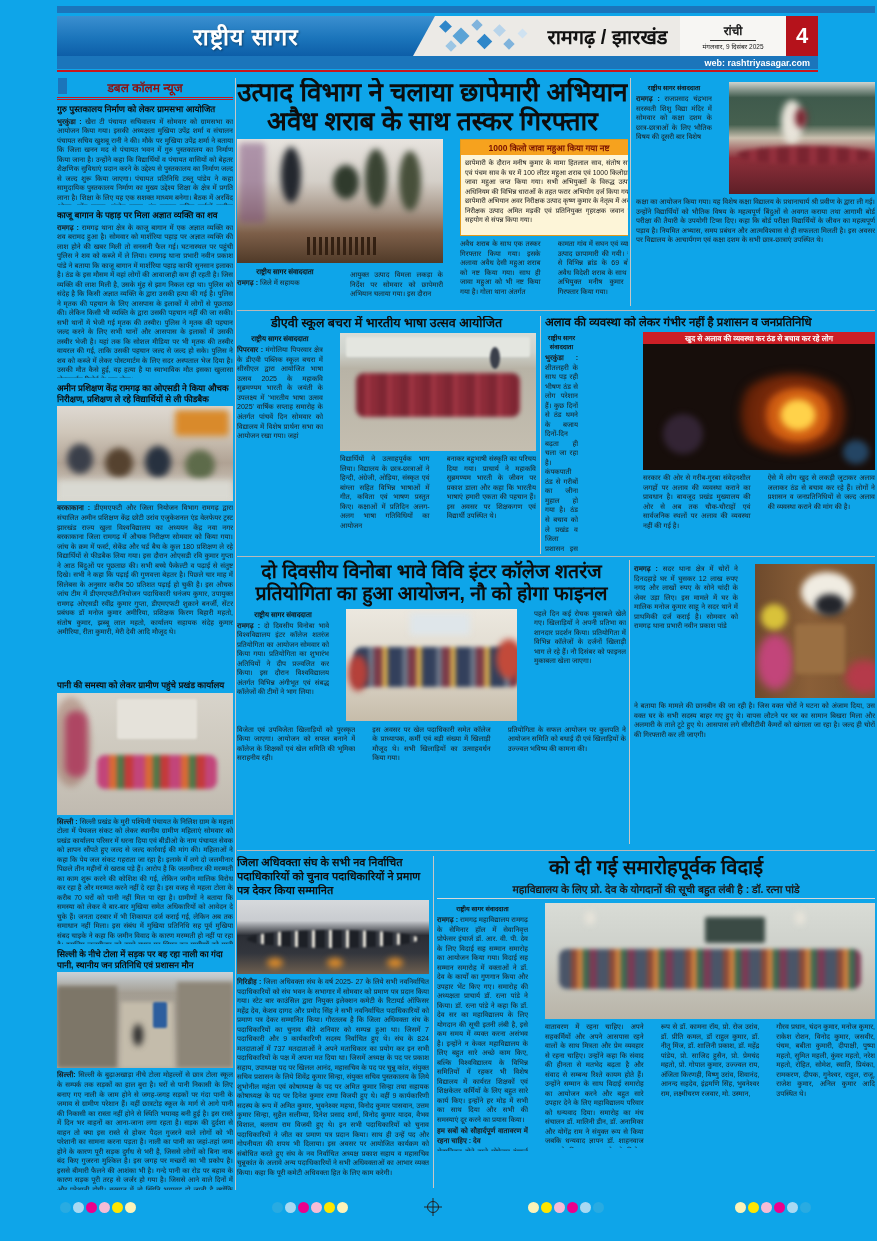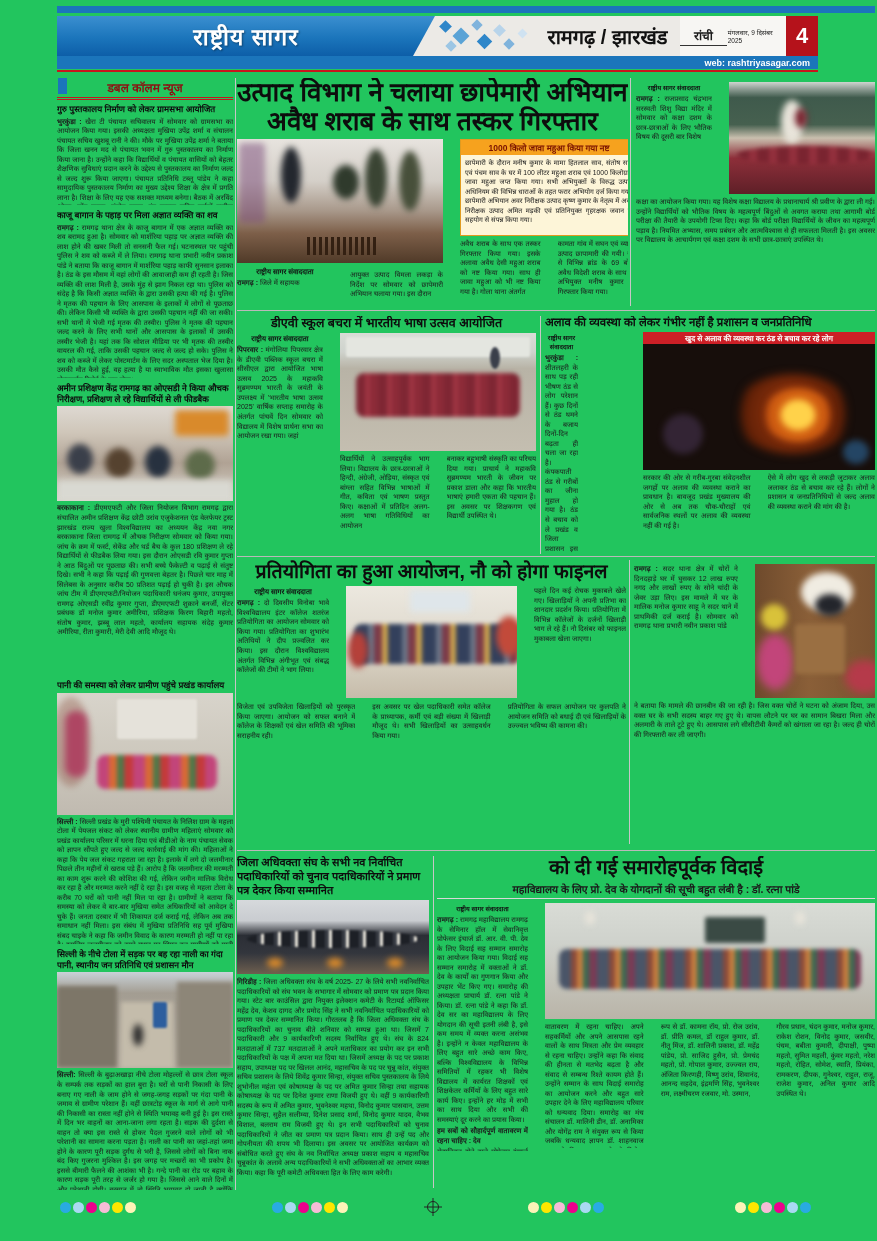--- a/index.html
+++ b/index.html
@@ -1,29 +1,29 @@
 <!DOCTYPE html>
 <html><head>
 <meta charset="utf-8">
 <style>
   html,body{margin:0;padding:0;background:#ffffff;}
-  .page{position:relative;width:877px;height:1241px;background:#22c55e;overflow:hidden;
+  .page{position:relative;width:877px;height:1241px;background:#0ea5e9;overflow:hidden;
         font-family:"Liberation Sans","DejaVu Sans",sans-serif;color:#1a1a1a;}
   .abs{position:absolute;}
   
   .mh-topstrip{left:57px;top:6px;width:818px;height:7px;background:#1b75bb;}
   .mh-band{left:57px;top:16px;width:761px;height:40px;display:flex;background:#eceae6;align-items:stretch;}
   .mh-name{width:378px;background:linear-gradient(180deg,#3b8fd0 0%,#1b75bb 55%,#0d5ea8 100%);
            clip-path:polygon(0 0,100% 0,calc(100% - 22px) 100%,0 100%);
            display:flex;align-items:center;justify-content:center;}
   .mh-name span{color:#fff;font-weight:bold;font-size:23px;letter-spacing:1px;text-shadow:1px 1px 2px rgba(0,0,0,.4);}
   .mh-diamonds{width:100px;position:relative;}
   .dia{position:absolute;transform:rotate(45deg);}
   .mh-region{flex:1;display:flex;align-items:center;justify-content:center;font-weight:bold;font-size:20px;color:#111;}
-  .mh-dateblock{width:106px;background:#f7f6f3;display:flex;flex-direction:row;align-items:center;justify-content:center;gap:1px;padding:2px 0;}
+  .mh-dateblock{width:106px;background:#f7f6f3;display:flex;flex-direction:column;align-items:center;justify-content:center;gap:1px;padding:2px 0;}
   .mh-city{font-weight:bold;font-size:12px;border-bottom:1px solid #333;padding:0 14px 1px;}
   .mh-date{font-size:6.5px;color:#222;}
   .mh-pagenum{width:32px;background:#b5121b;color:#fff;font-weight:bold;font-size:22px;display:flex;align-items:center;justify-content:center;}
   .mh-webstrip{left:57px;top:56px;width:761px;height:13px;background:#1b75bb;display:flex;align-items:center;justify-content:flex-end;padding-right:8px;box-sizing:border-box;}
   .mh-webstrip span{color:#fff;font-weight:bold;font-size:9px;}
   .mh-redline{left:57px;top:70px;width:761px;height:2px;background:#c8161d;}
   
   .bt{font-size:7px;line-height:1.36;text-align:justify;margin:0;color:#1b1b1b;}
   .dl{font-weight:bold;}
   .byline{font-size:7px;font-weight:bold;text-align:center;margin:1px 0 2px;color:#111;}
@@ -255,20 +255,21 @@
           <div class="col" style="width:113px;height:86px;">
               <p class="bt">ऐसे में लोग खुद से लकड़ी जुटाकर अलाव जलाकर ठंड से बचाव कर रहे हैं। लोगों ने प्रशासन व जनप्रतिनिधियों से जल्द अलाव की व्यवस्था कराने की मांग की है।</p>
             </div>
         </div>
       </div>
     </div>
   </div>
 
   <div class="abs clip" style="left:237px;top:560px;width:389px;height:284px;">
     <h2 class="hl-lg" style="font-size:19.5px;text-align:center;">
+      <span style="display:block;">दो दिवसीय विनोबा भावे विवि इंटर कॉलेज शतरंज</span>
       <span style="display:block;">प्रतियोगिता का हुआ आयोजन, नौ को होगा फाइनल</span>
     </h2>
     <div class="cols" style="margin-top:4px;">
       <div class="col" style="width:98px;">
         <div class="byline">राष्ट्रीय सागर संवाददाता</div>
         <p class="bt"><b class="dl">रामगढ़ :</b> <span>दो दिवसीय विनोबा भावे विश्वविद्यालय इंटर कॉलेज शतरंज प्रतियोगिता का आयोजन सोमवार को किया गया। प्रतियोगिता का शुभारंभ अतिथियों ने दीप प्रज्वलित कर किया। इस दौरान विश्वविद्यालय अंतर्गत विभिन्न अंगीभूत एवं संबद्ध कॉलेजों की टीमों ने भाग लिया।</span></p>
       </div>
       <div class="ph" style="width:182px;height:112px;background:linear-gradient(180deg,#ece8df 0%,#e2ddd2 36%,#d9d2c4 62%,#c6bcaa 100%);">
         <div class="blob" style="left:64px;top:4px;width:60px;height:22px;background:#dfe6ea;border-radius:2px;"></div>
         <div class="blob" style="left:8px;top:38px;width:166px;height:40px;background:repeating-linear-gradient(90deg,#33405c 0 14px,#6b7486 14px 20px,#7c3a48 20px 28px,#caa24e 28px 34px);border-radius:8px;filter:blur(2px);"></div>

